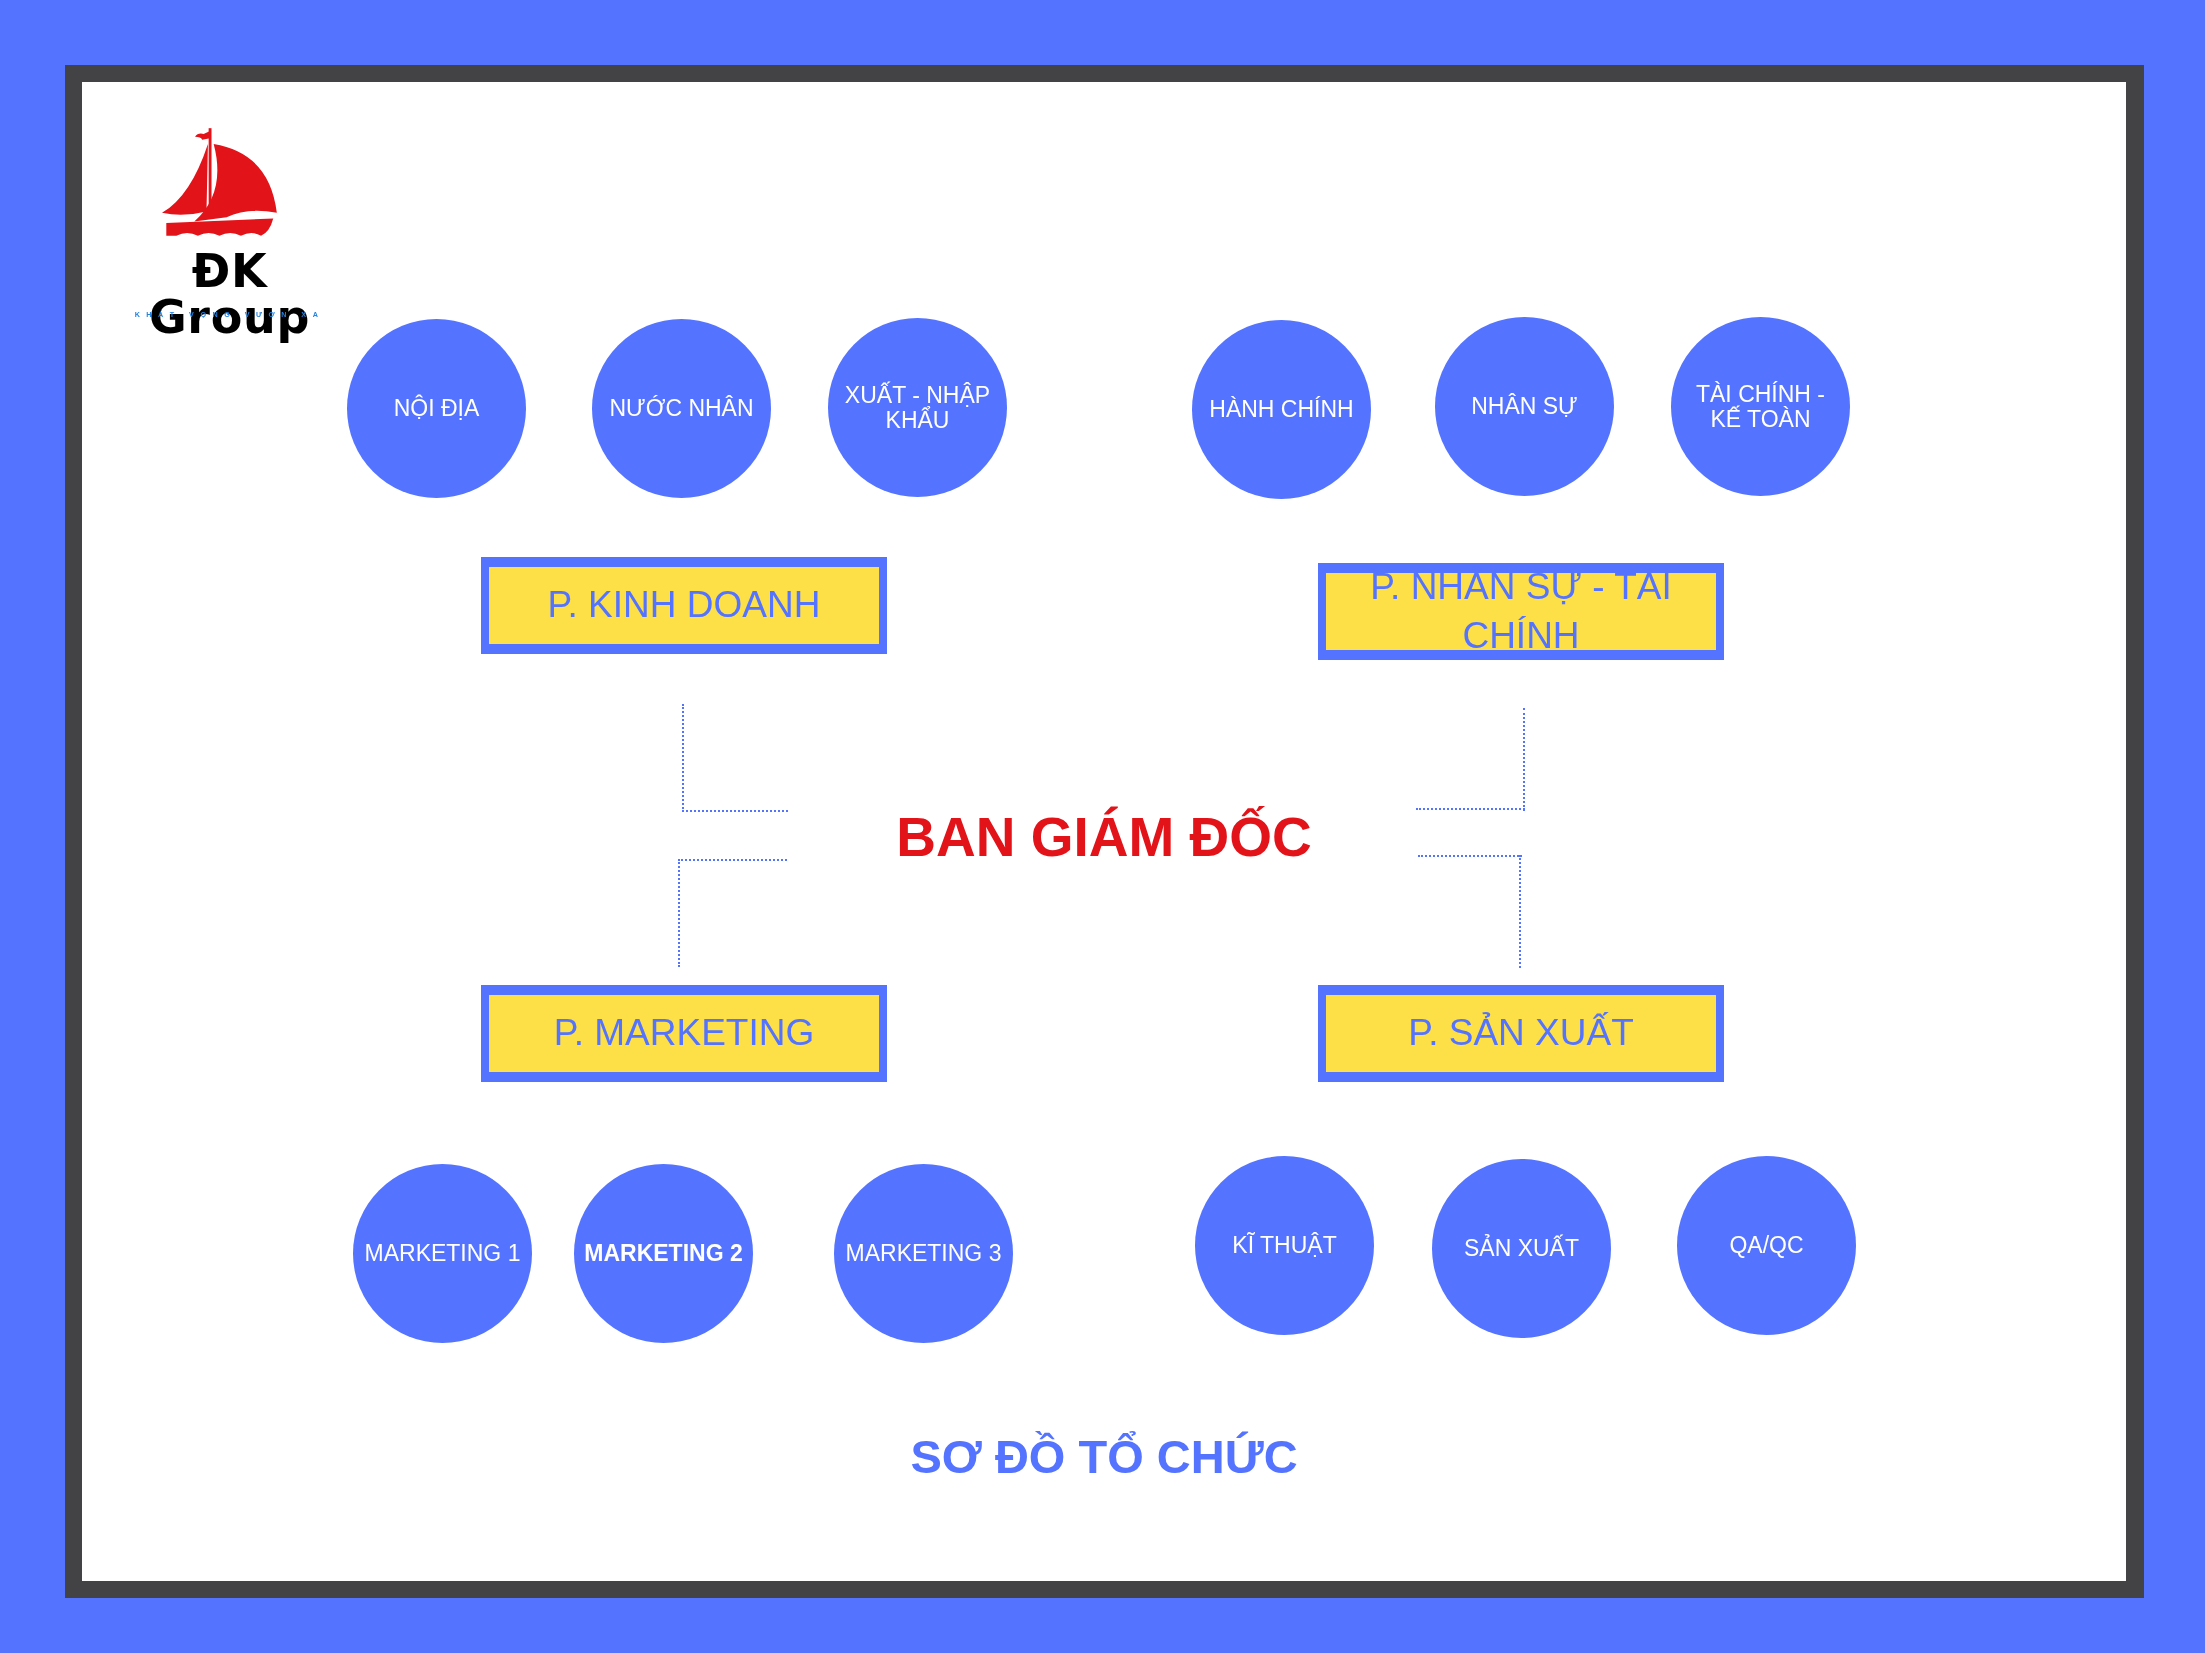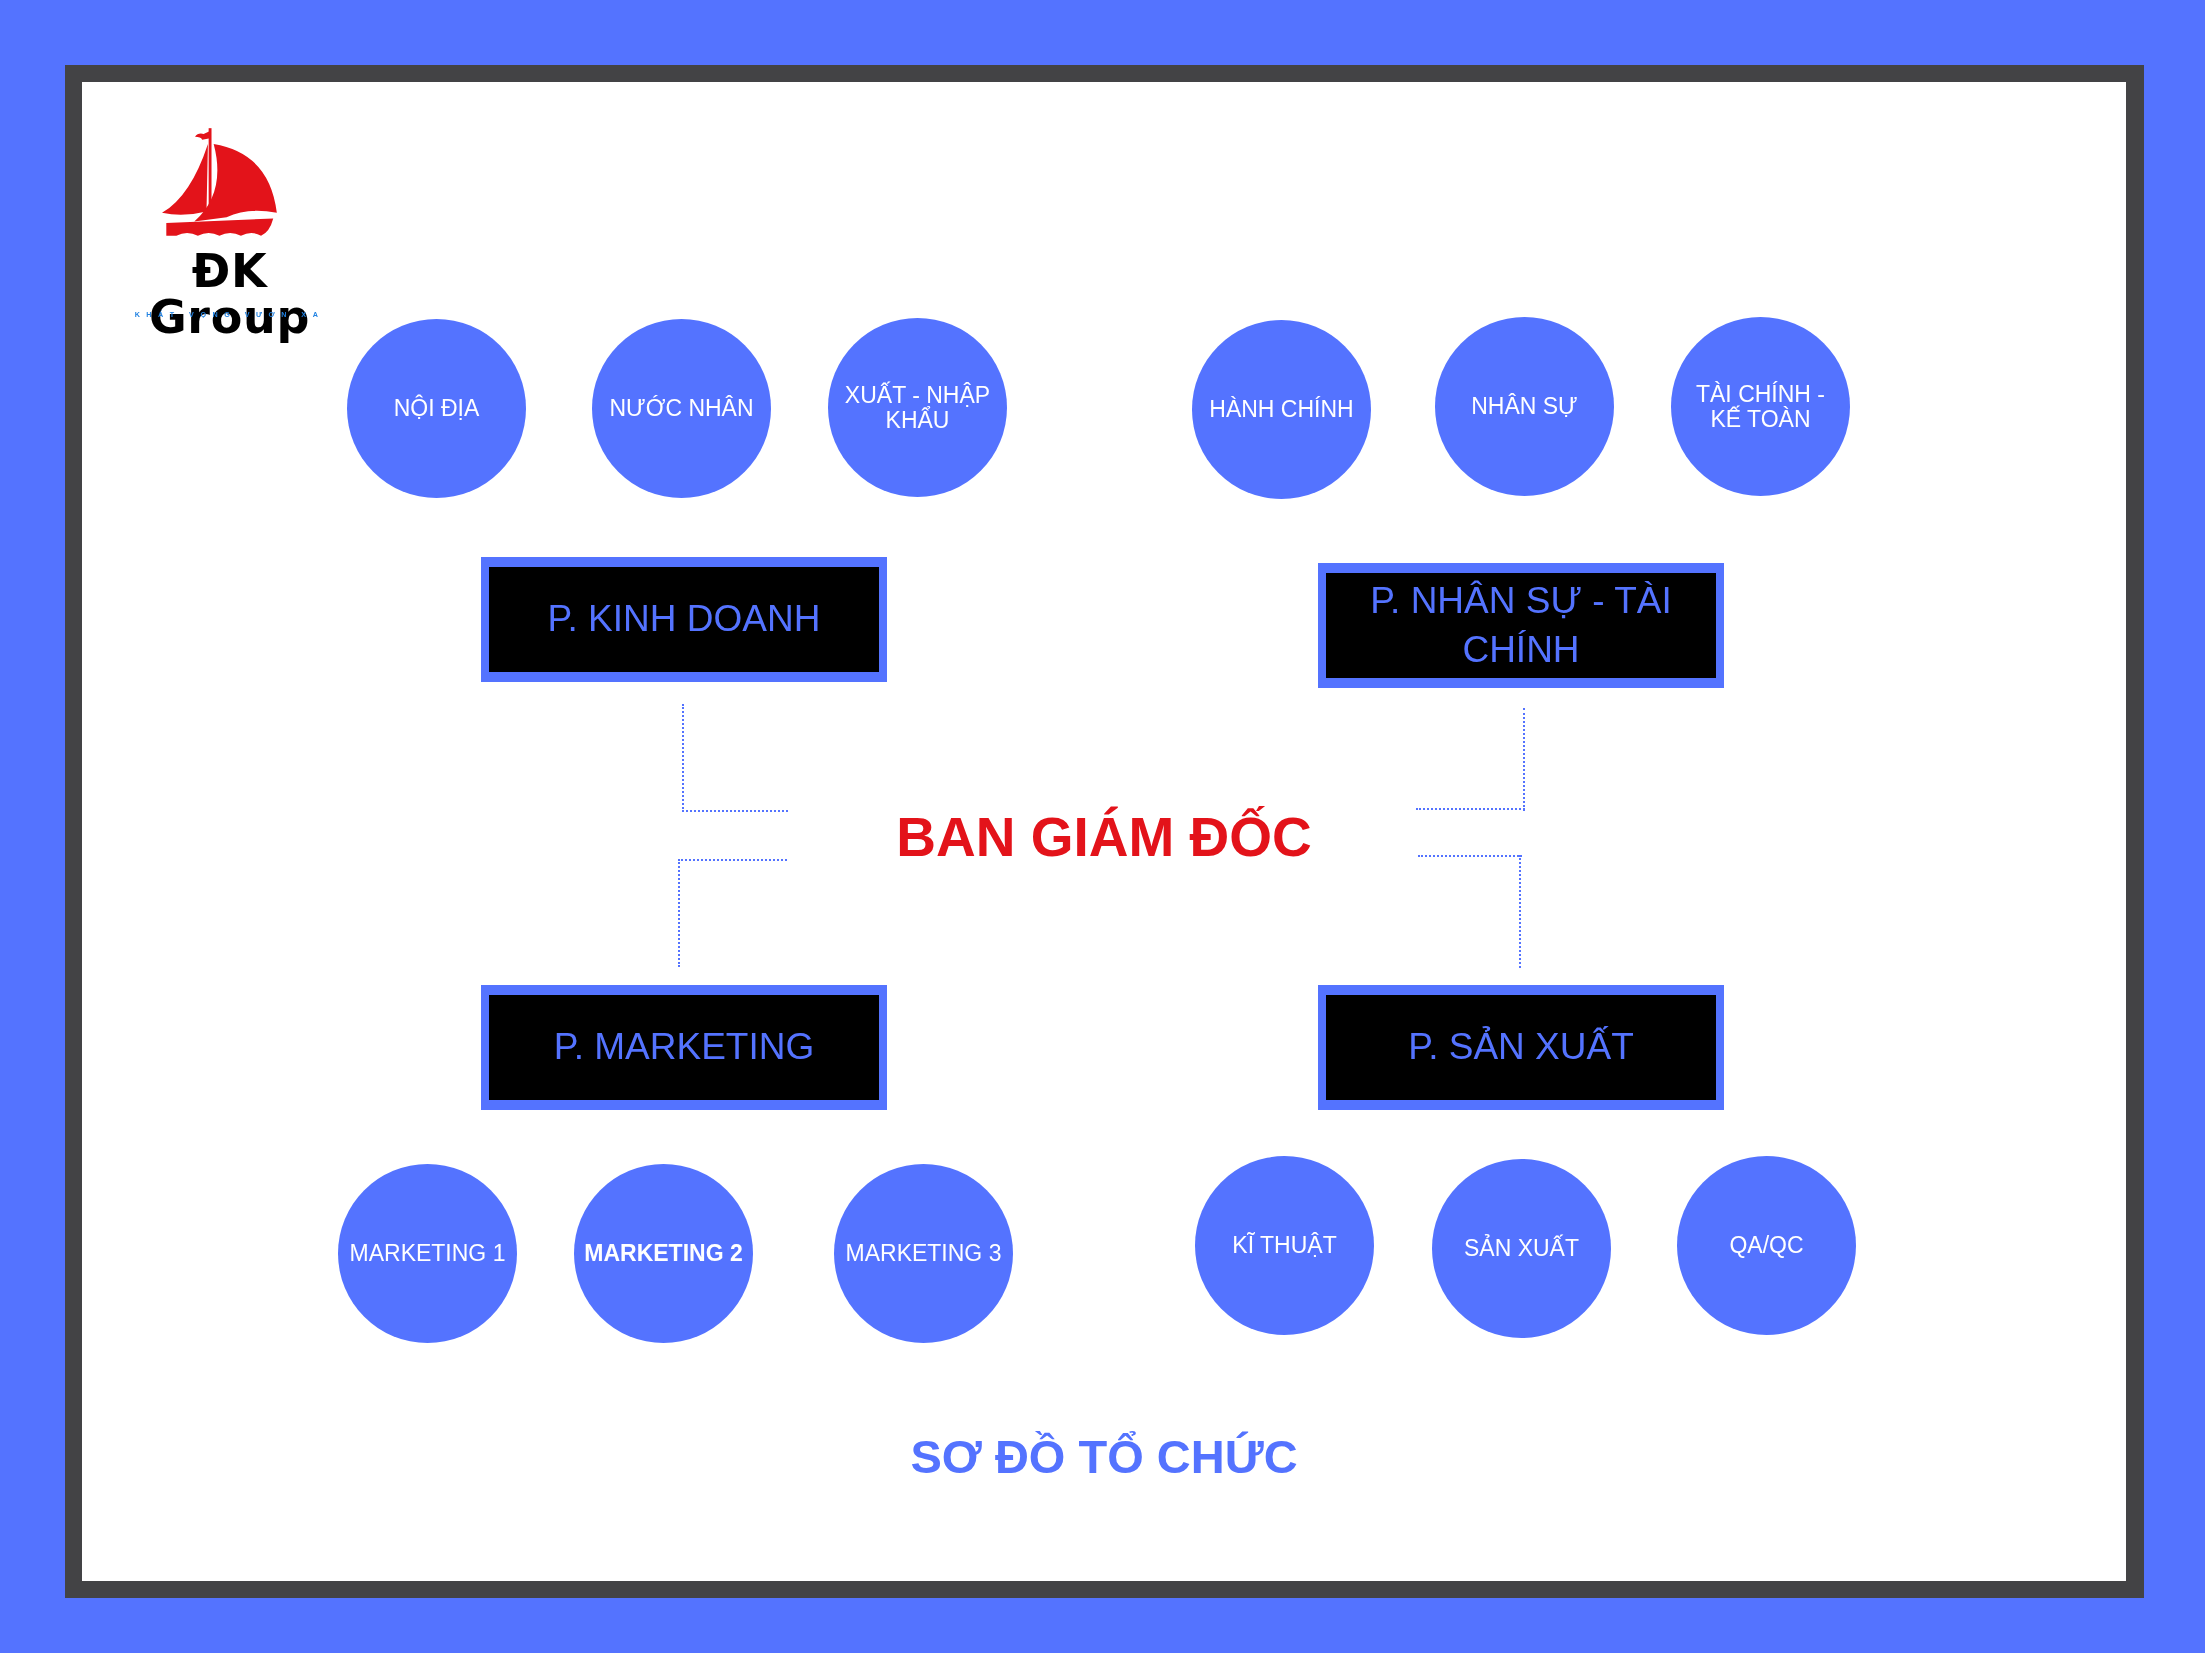--- a/index.html
+++ b/index.html
@@ -3,21 +3,21 @@
 <meta charset="utf-8">
 <style>
   html, body { margin:0; padding:0; }
   body { width:2205px; height:1654px; background:#5473ff; position:relative; overflow:hidden; font-family:"Liberation Sans", sans-serif; }
   .frame { position:absolute; left:65px; top:65px; width:2079px; height:1533px; background:#434345; }
   .canvas { position:absolute; left:82px; top:82px; width:2044px; height:1499px; background:#ffffff; }
   .logo-boat { position:absolute; left:162px; top:128px; width:122px; height:108px; }
   .logo-text { position:absolute; left:111px; top:248px; width:237px; text-align:center; font-family:"DejaVu Sans", sans-serif; font-weight:bold; font-size:46px; color:#000000; letter-spacing:0.7px; line-height:1; }
   .logo-tag { position:absolute; left:111px; top:310px; width:237px; text-align:center; font-size:7.2px; font-weight:bold; color:#2182e2; letter-spacing:6.5px; }
   .circle { position:absolute; width:179px; height:179px; border-radius:50%; background:#5473ff; color:#fff; display:flex; align-items:center; justify-content:center; text-align:center; font-size:23px; line-height:1.05; box-sizing:border-box; padding:0 7.2px; }
-  .box { position:absolute; width:406px; height:125px; box-sizing:border-box; border-left:8.6px solid #5473ff; border-right:8.6px solid #5473ff; border-top:10.8px solid #5473ff; border-bottom:10.8px solid #5473ff; background:#000000; display:flex; align-items:center; justify-content:center; text-align:center; color:#5473ff; font-size:37px; line-height:1.3; padding:0 14.4px; }
+  .box { position:absolute; width:406px; height:97px; box-sizing:border-box; border-left:8.6px solid #5473ff; border-right:8.6px solid #5473ff; border-top:10.8px solid #5473ff; border-bottom:10.8px solid #5473ff; background:#fde047; display:flex; align-items:center; justify-content:center; text-align:center; color:#5473ff; font-size:37px; line-height:1.3; padding:0 14.4px; }
   .dot-v { position:absolute; width:0; border-left:2.9px dotted #5473ff; }
   .dot-h { position:absolute; height:0; border-top:2.9px dotted #5473ff; }
   .ceo { position:absolute; left:817px; top:804px; width:574px; text-align:center; color:#e3131a; font-size:55px; line-height:1.2;font-weight:bold; }
   .title { position:absolute; left:817px; top:1429px; width:574px; text-align:center; color:#5473ff; font-size:47px; font-weight:bold; line-height:1.2; }
 </style>
 </head>
 <body>
 
 <div class="frame"></div>
 <div class="canvas"></div>
@@ -61,21 +61,21 @@
 <div class="dot-v" style="left:678px;top:859px;height:108px;"></div>
 
 <div class="dot-v" style="left:1523px;top:708px;height:103px;"></div>
 <div class="dot-h" style="left:1416px;top:808px;width:109px;"></div>
 
 <div class="dot-h" style="left:1418px;top:855px;width:104px;"></div>
 <div class="dot-v" style="left:1519px;top:855px;height:113px;"></div>
 
 <div class="ceo">BAN GIÁM ĐỐC</div>
 
-<div class="circle" style="left:338px;top:1164px;">MARKETING 1</div>
+<div class="circle" style="left:353px;top:1164px;">MARKETING 1</div>
 <div class="circle" style="left:574px;top:1164px;font-weight:bold;">MARKETING 2</div>
 <div class="circle" style="left:834px;top:1164px;">MARKETING 3</div>
 <div class="circle" style="left:1195px;top:1156px;">KĨ THUẬT</div>
 <div class="circle" style="left:1432px;top:1159px;">SẢN XUẤT</div>
 <div class="circle" style="left:1677px;top:1156px;">QA/QC</div>
 
 <div class="title">SƠ ĐỒ TỔ CHỨC</div>
 
 
 </body></html>

